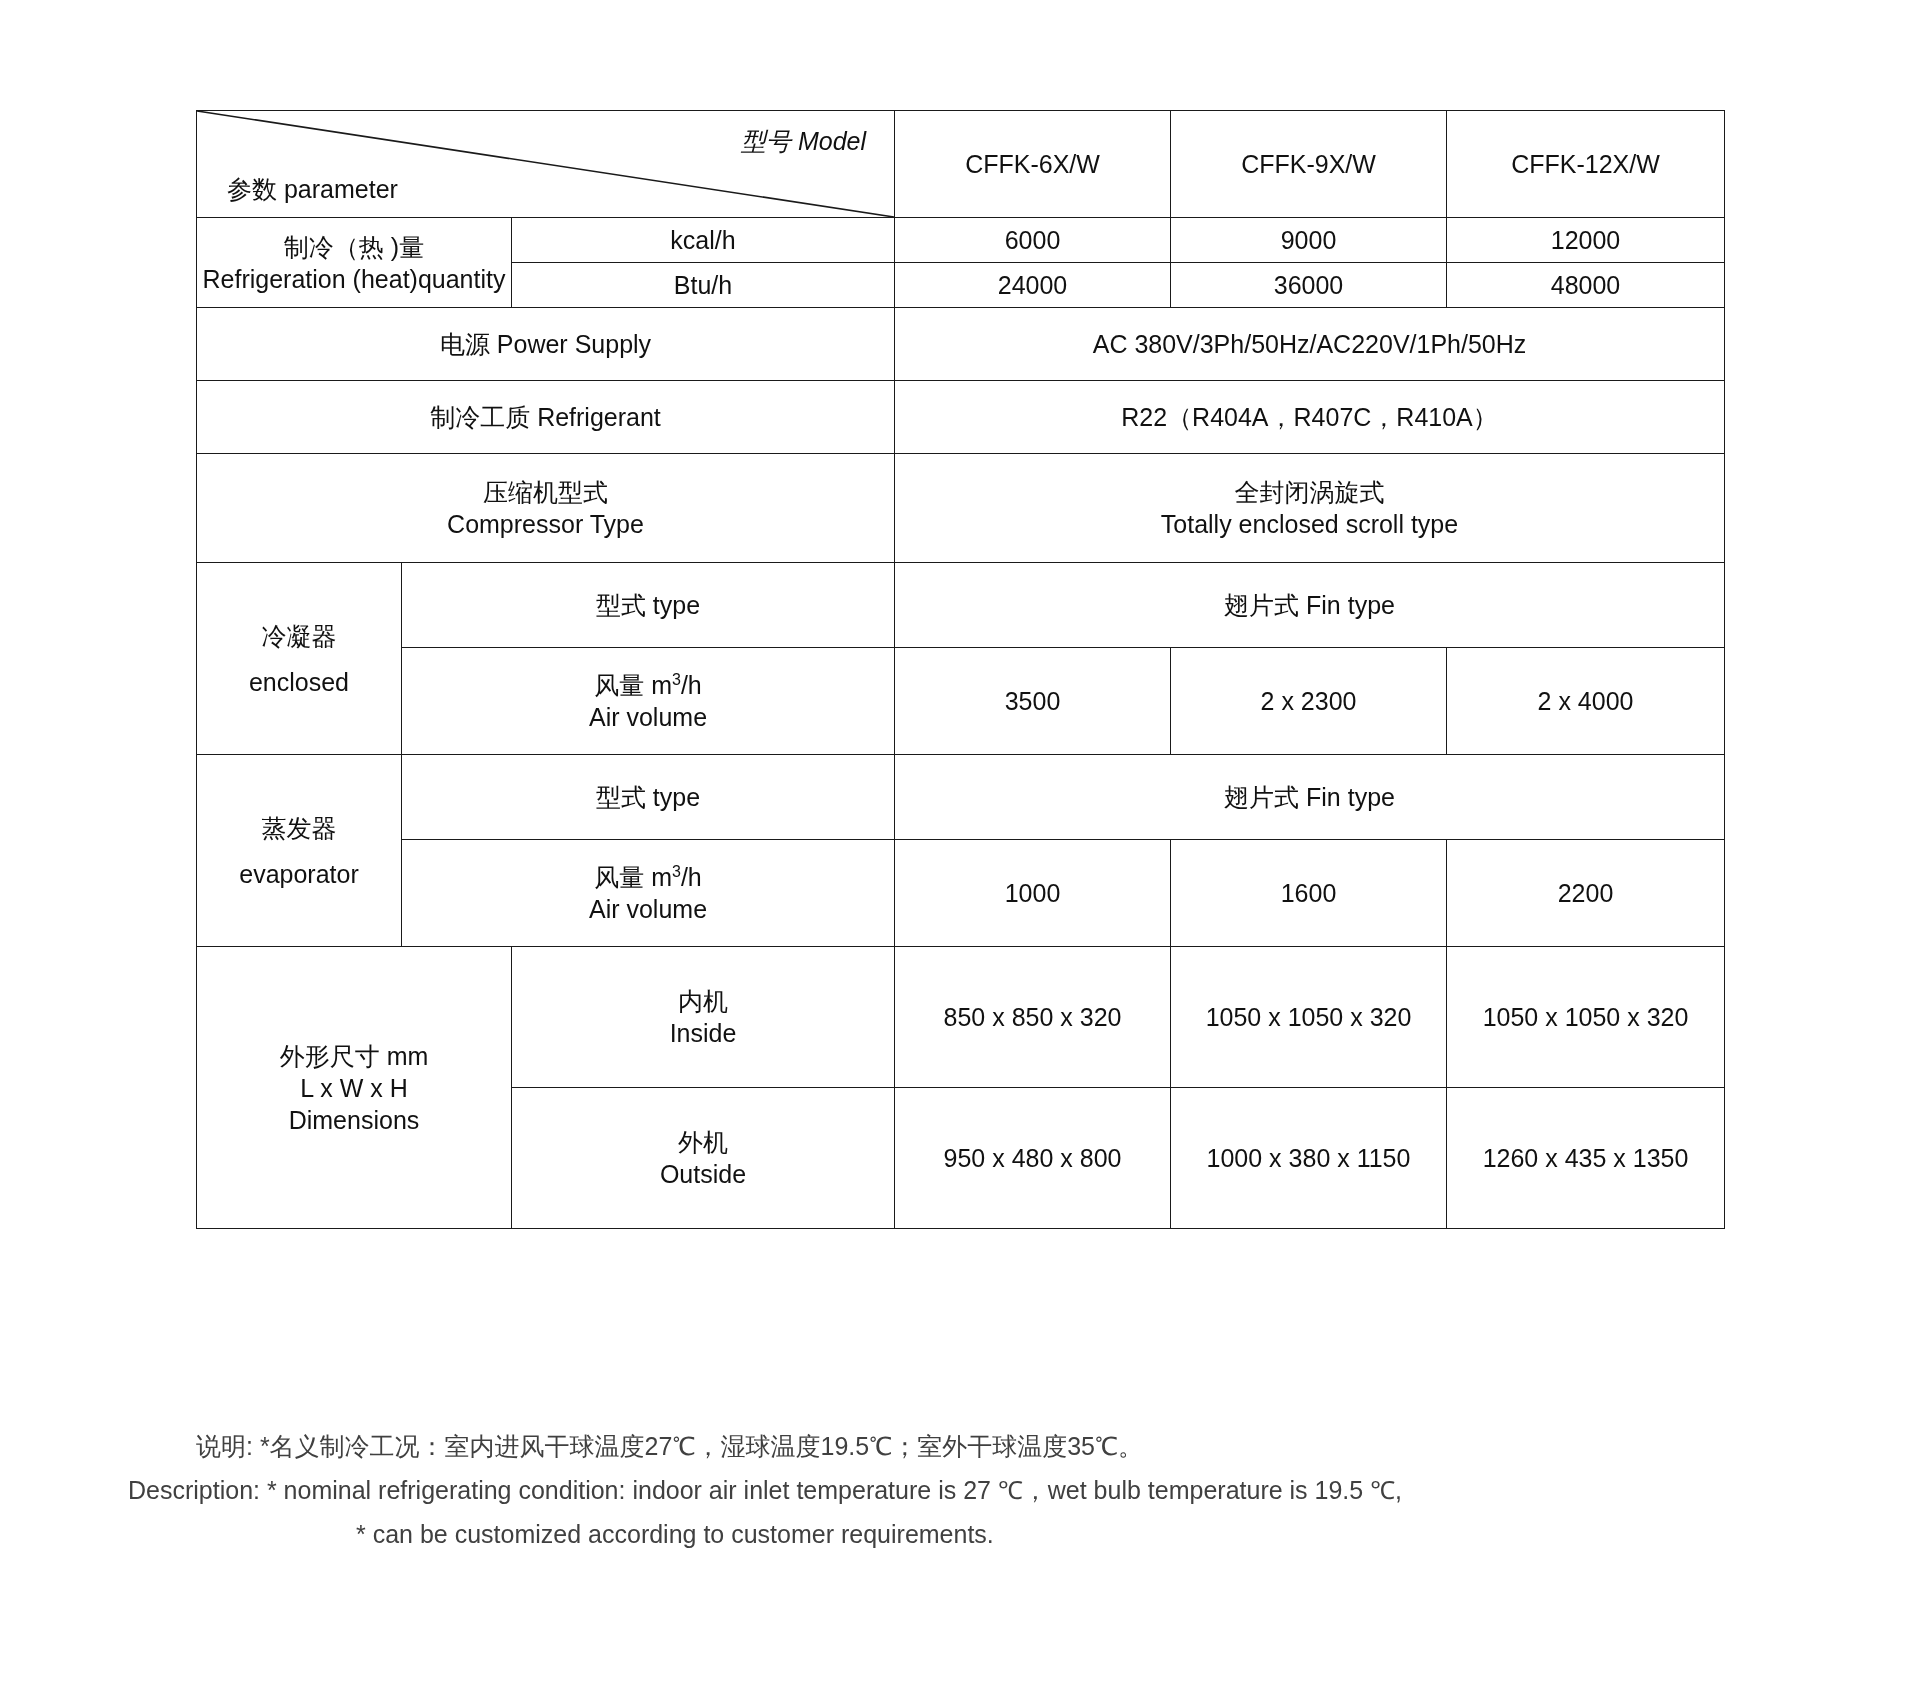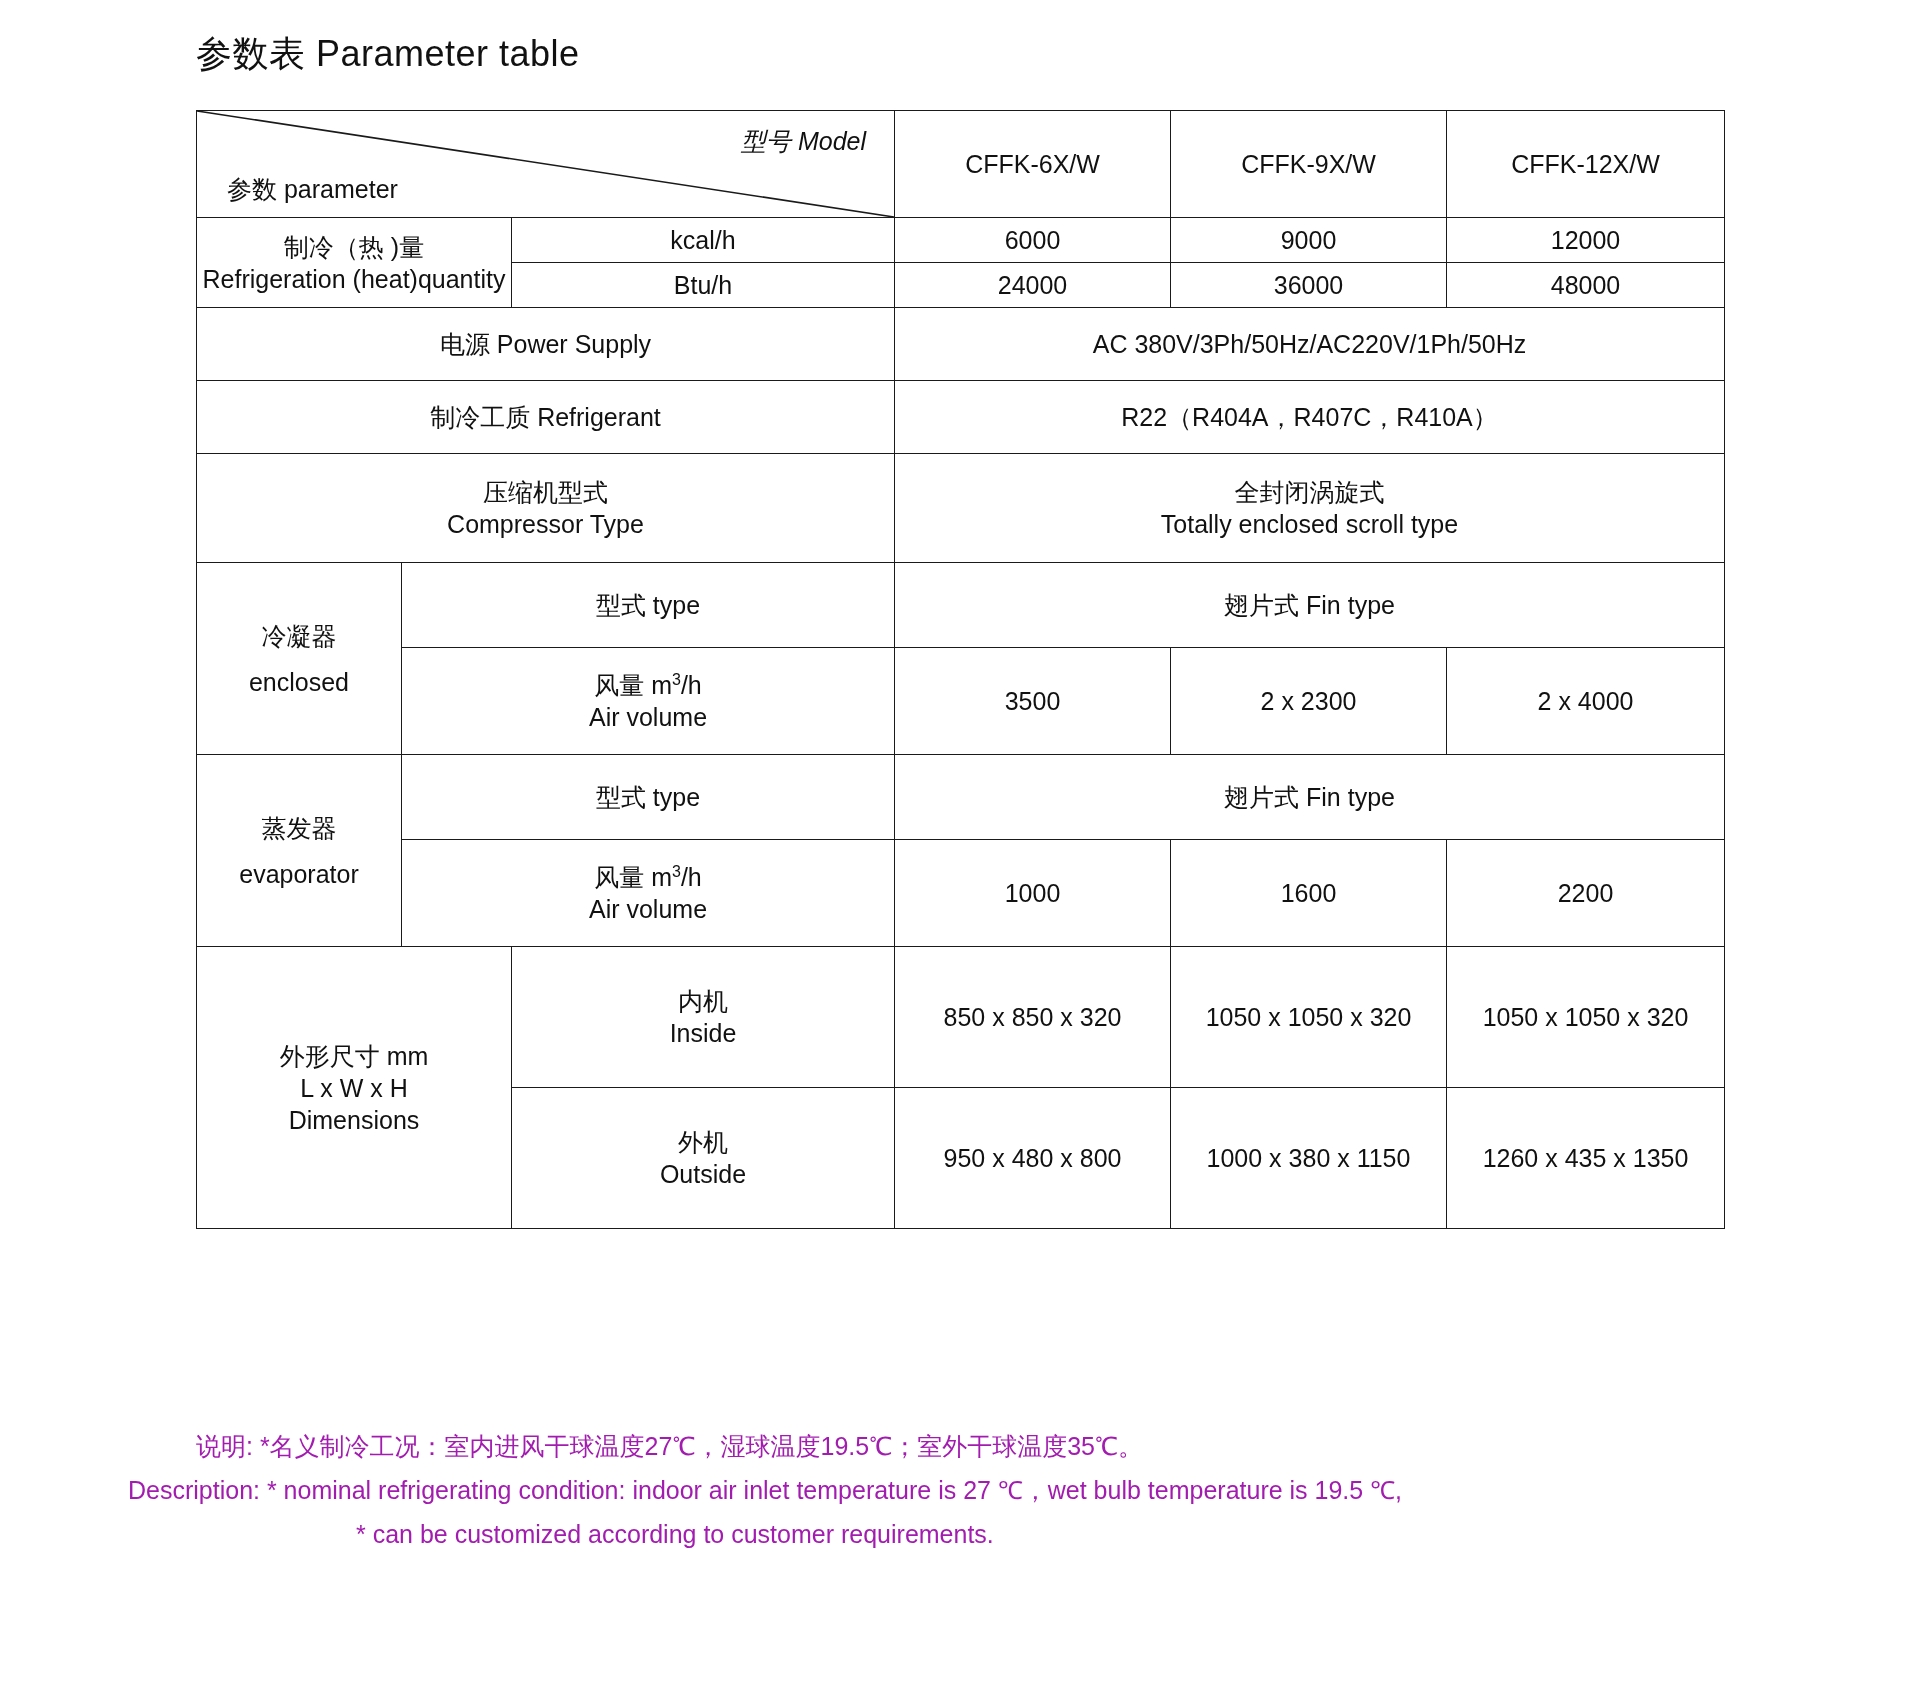--- a/index.html
+++ b/index.html
@@ -84,39 +84,38 @@
   }
   .rowlabel-left {
     text-align: center;
   }
   .notes {
     position: absolute;
     left: 0;
     top: 1425px;
     width: 1920px;
     font-size: 25px;
-    color: #a21caf;
+    color: #404040;
     line-height: 1.75;
   }
   .notes .ln {
     display: block;
     white-space: nowrap;
   }
   .ln.n1 { padding-left: 196px; }
   .ln.n2 { padding-left: 268px; }
   .ln.n3 { padding-left: 120px; margin-left: 8px; }
   .ln.n4 { padding-left: 384px; }
   .ln.n5 { padding-left: 356px; }
 </style>
 </head>
 <body>
 
 <div class="page">
 
-  <div class="title">参数表 Parameter table</div>
 
   <div class="table-wrap">
     <table class="param">
       <colgroup>
         <col style="width:205px">
         <col style="width:110px">
         <col style="width:105px">
         <col style="width:278px">
         <col style="width:276px">
         <col style="width:276px">

